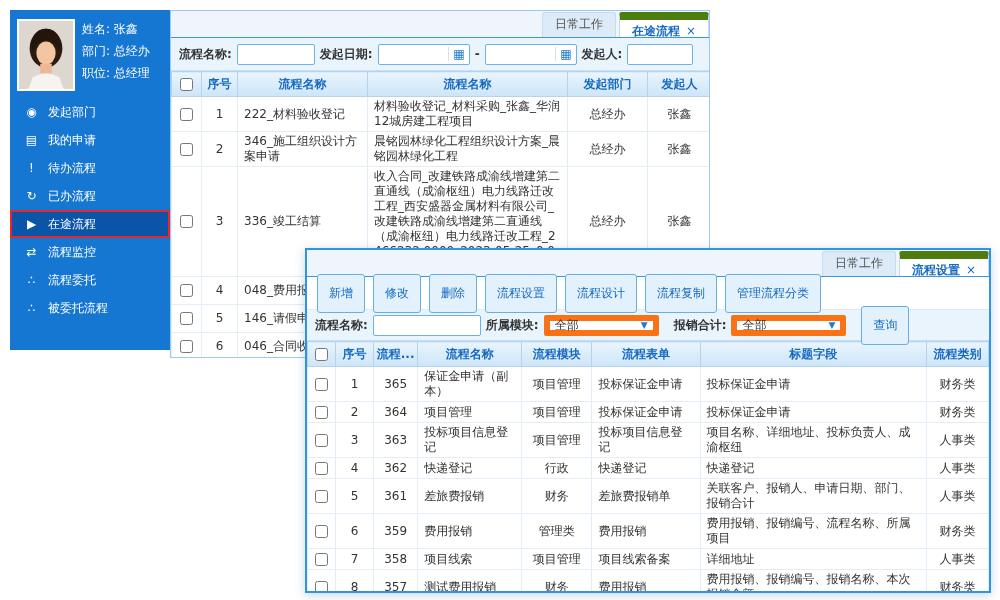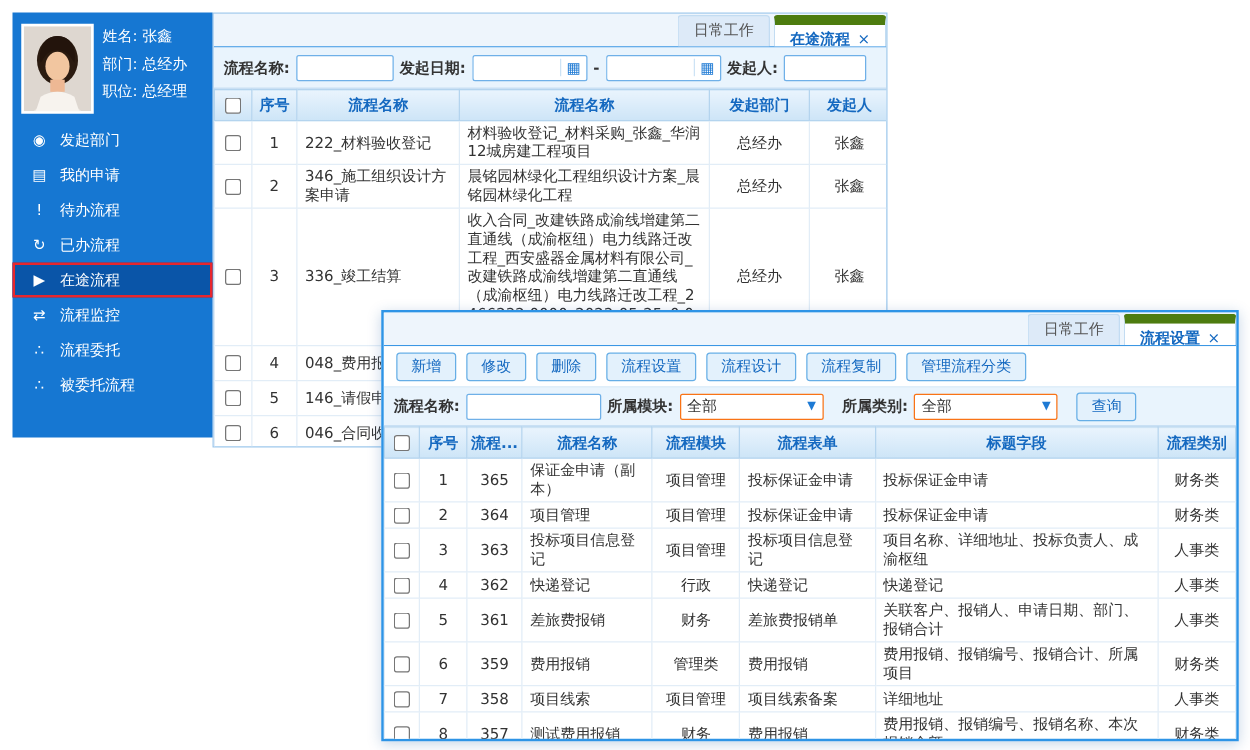--- a/index.html
+++ b/index.html
@@ -59,26 +59,26 @@
   .back-window { position:absolute; left:170px; top:10px; width:540px; height:348px;
                  background:#fff; border:1px solid #9ec8ec; z-index:1; overflow:hidden; }
   .back-window .filterbar { height:33px; }
   .back-window td { height:28px; }
 
   
   .front-window { position:absolute; left:305px; top:248px; width:686px; height:345px;
                   background:#fff; border:2px solid #2e94e6; z-index:5; overflow:hidden;
                   box-shadow:0 2px 10px rgba(30,90,160,0.25); }
   .toolbar { height:32px; display:flex; align-items:center; gap:8px; padding:0 10px; background:#fff; }
-  .btn { height:23px; padding:0 11px; background:#e3f1fc; border:1px solid #66aee6;
+  .btn { height:39px; padding:0 11px; background:#e3f1fc; border:1px solid #66aee6;
          color:#1569c0; border-radius:3px; font-size:12px; cursor:pointer;
          font-family:inherit; white-space:nowrap; }
   .front-window .filterbar { height:32px; border-top:1px solid #dcebf8; }
   .selectbox { display:flex; align-items:center; justify-content:space-between;
-               border:1px solid #f97316; background:#fff; height:21px; width:115px;
+               border:6px solid #f97316; background:#fff; height:21px; width:115px;
                border-radius:2px; padding:0 5px; cursor:pointer; }
   .selectbox .arrow { color:#1e7ad4; font-size:9px; }
   .front-window td { height:21px; }
 </style>
 </head>
 <body>
 
 <div class="sidebar">
   <div class="profile">
     <div class="photo">
@@ -246,21 +246,21 @@
     <button class="btn">管理流程分类</button>
   </div>
   <div class="filterbar">
     <span class="flabel">流程名称:</span>
     <input class="tinput" style="width: 108px;">
     <span class="flabel" style="">所属模块:</span>
     <div class="selectbox">
       <span>全部</span>
       <span class="arrow">▼</span>
     </div>
-    <span class="flabel" style="margin-left:10px">所属类别:</span>
+    <span class="flabel" style="margin-left:10px">报销合计:</span>
     <div class="selectbox">
       <span>全部</span>
       <span class="arrow">▼</span>
     </div>
     <button class="btn" style="margin-left:10px">查询</button>
   </div>
   <table class="grid">
     <colgroup>
       <col style="width:28px">
         <col style="width:38px">
@@ -334,21 +334,21 @@
           <td>关联客户、报销人、申请日期、部门、报销合计</td>
           <td class="center">人事类</td>
         </tr>
         <tr>
           <td class="center"><input type="checkbox" style=""></td>
           <td class="center">6</td>
           <td class="center">359</td>
           <td>费用报销</td>
           <td class="center">管理类</td>
           <td>费用报销</td>
-          <td>费用报销、报销编号、报销合计、所属项目</td>
+          <td>费用报销、报销编号、流程名称、所属项目</td>
           <td class="center">财务类</td>
         </tr>
         <tr>
           <td class="center"><input type="checkbox" style=""></td>
           <td class="center">7</td>
           <td class="center">358</td>
           <td>项目线索</td>
           <td class="center">项目管理</td>
           <td>项目线索备案</td>
           <td>详细地址</td>

